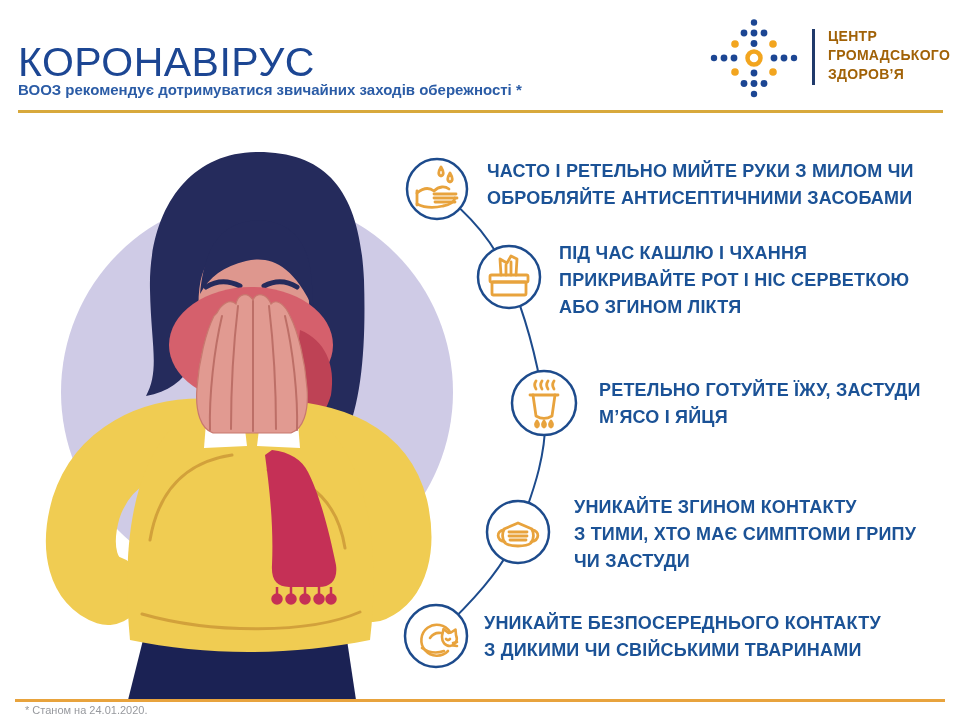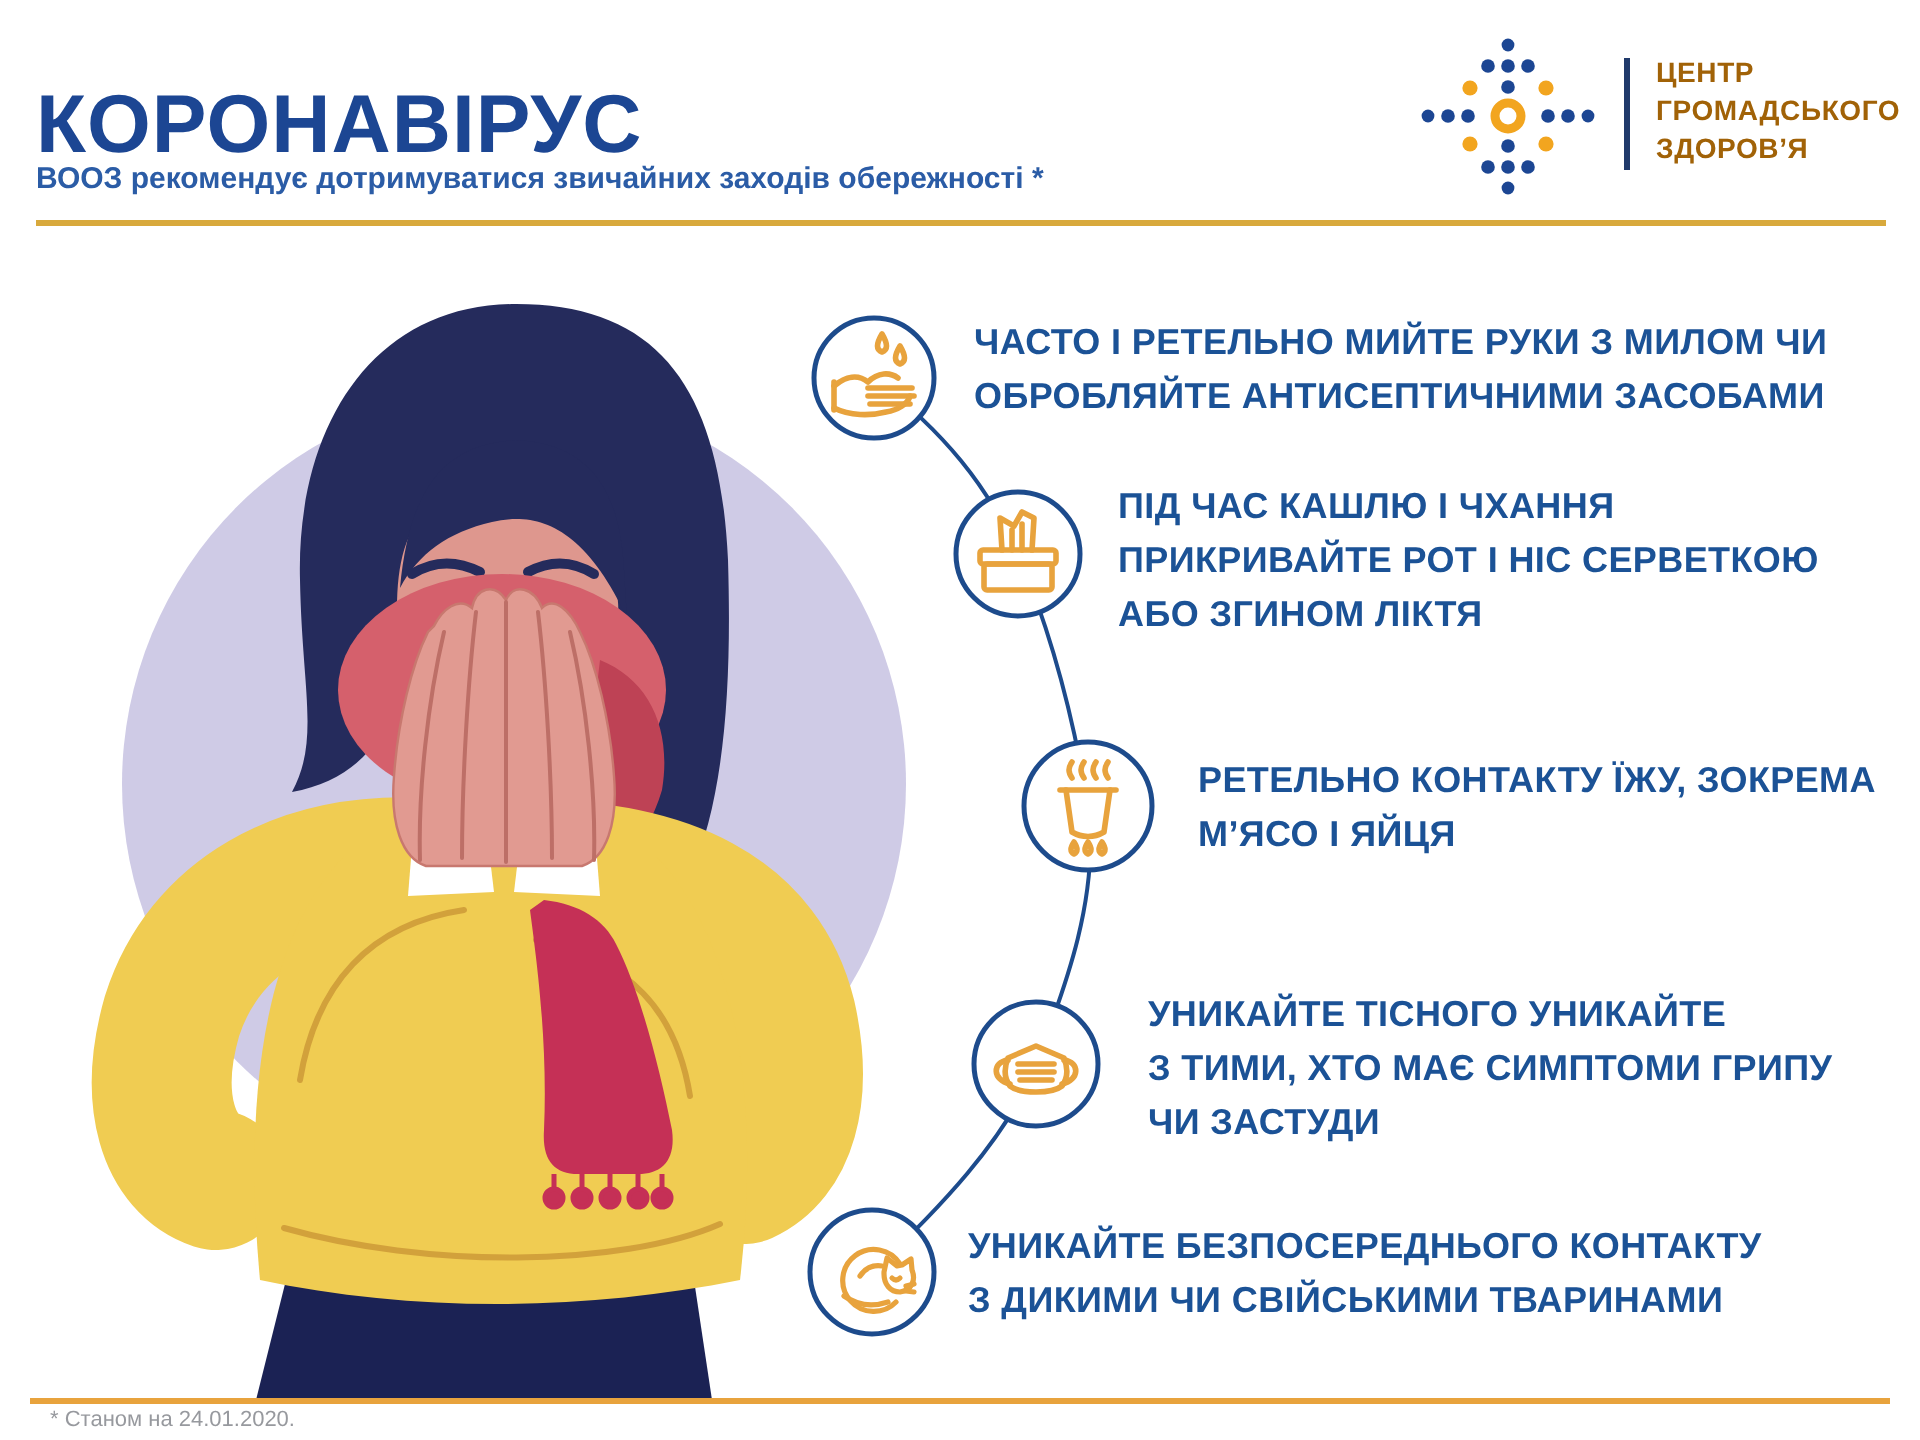--- a/index.html
+++ b/index.html
@@ -1,19 +1,19 @@
 <!DOCTYPE html>
 <html><head>
 <meta charset="utf-8">
 <style>
   html,body{margin:0;padding:0;background:#ffffff;}
   .poster{position:relative;width:960px;height:720px;background:#ffffff;overflow:hidden;
           font-family:"Liberation Sans","DejaVu Sans",sans-serif;}
   
-  .title{position:absolute;left:18px;top:12px;font-size:41px;font-weight:700;
+  .title{position:absolute;left:18px;top:12px;font-size:41px;font-weight:400;
          color:#1C4693;letter-spacing:.5px;white-space:nowrap;}
   .subtitle{position:absolute;left:18px;top:66px;font-size:15px;font-weight:600;
             color:#2B5CA6;white-space:nowrap;}
   .gold-rule{position:absolute;left:18px;top:110px;width:925px;height:3px;background:#D8A93C;}
   .logo-sep{position:absolute;left:812px;top:29px;width:3px;height:56px;background:#203A6B;}
   .logo-text{position:absolute;left:828px;top:27px;font-size:14px;font-weight:800;
              color:#a16207;line-height:19px;letter-spacing:.3px;}
   .logo-mark{position:absolute;left:0;top:0;width:960px;height:720px;pointer-events:none;}
   
   .art{position:absolute;left:0;top:0;width:960px;height:720px;z-index:1;}
@@ -207,25 +207,25 @@
   <div class="item i2">
     <div>ПІД ЧАС КАШЛЮ І ЧХАННЯ</div>
     <div>ПРИКРИВАЙТЕ РОТ І НІС СЕРВЕТКОЮ</div>
     <div>АБО ЗГИНОМ ЛІКТЯ</div>
   </div>
   <div class="item i1">
     <div>ЧАСТО І РЕТЕЛЬНО МИЙТЕ РУКИ З МИЛОМ ЧИ</div>
     <div>ОБРОБЛЯЙТЕ АНТИСЕПТИЧНИМИ ЗАСОБАМИ</div>
   </div>
   <div class="item i3">
-    <div>РЕТЕЛЬНО КОНТАКТУ ЇЖУ, ЗОКРЕМА</div>
+    <div>РЕТЕЛЬНО ГОТУЙТЕ ЇЖУ, ЗАСТУДИ</div>
     <div>М’ЯСО І ЯЙЦЯ</div>
   </div>
   <div class="item i4">
-    <div>УНИКАЙТЕ ТІСНОГО УНИКАЙТЕ</div>
+    <div>УНИКАЙТЕ ЗГИНОМ КОНТАКТУ</div>
     <div>З ТИМИ, ХТО МАЄ СИМПТОМИ ГРИПУ</div>
     <div>ЧИ ЗАСТУДИ</div>
   </div>
   <div class="item i5">
     <div>УНИКАЙТЕ БЕЗПОСЕРЕДНЬОГО КОНТАКТУ</div>
     <div>З ДИКИМИ ЧИ СВІЙСЬКИМИ ТВАРИНАМИ</div>
   </div>
 
   <div class="orange-rule"></div>
   <div class="foot-note">* Станом на 24.01.2020.</div>

